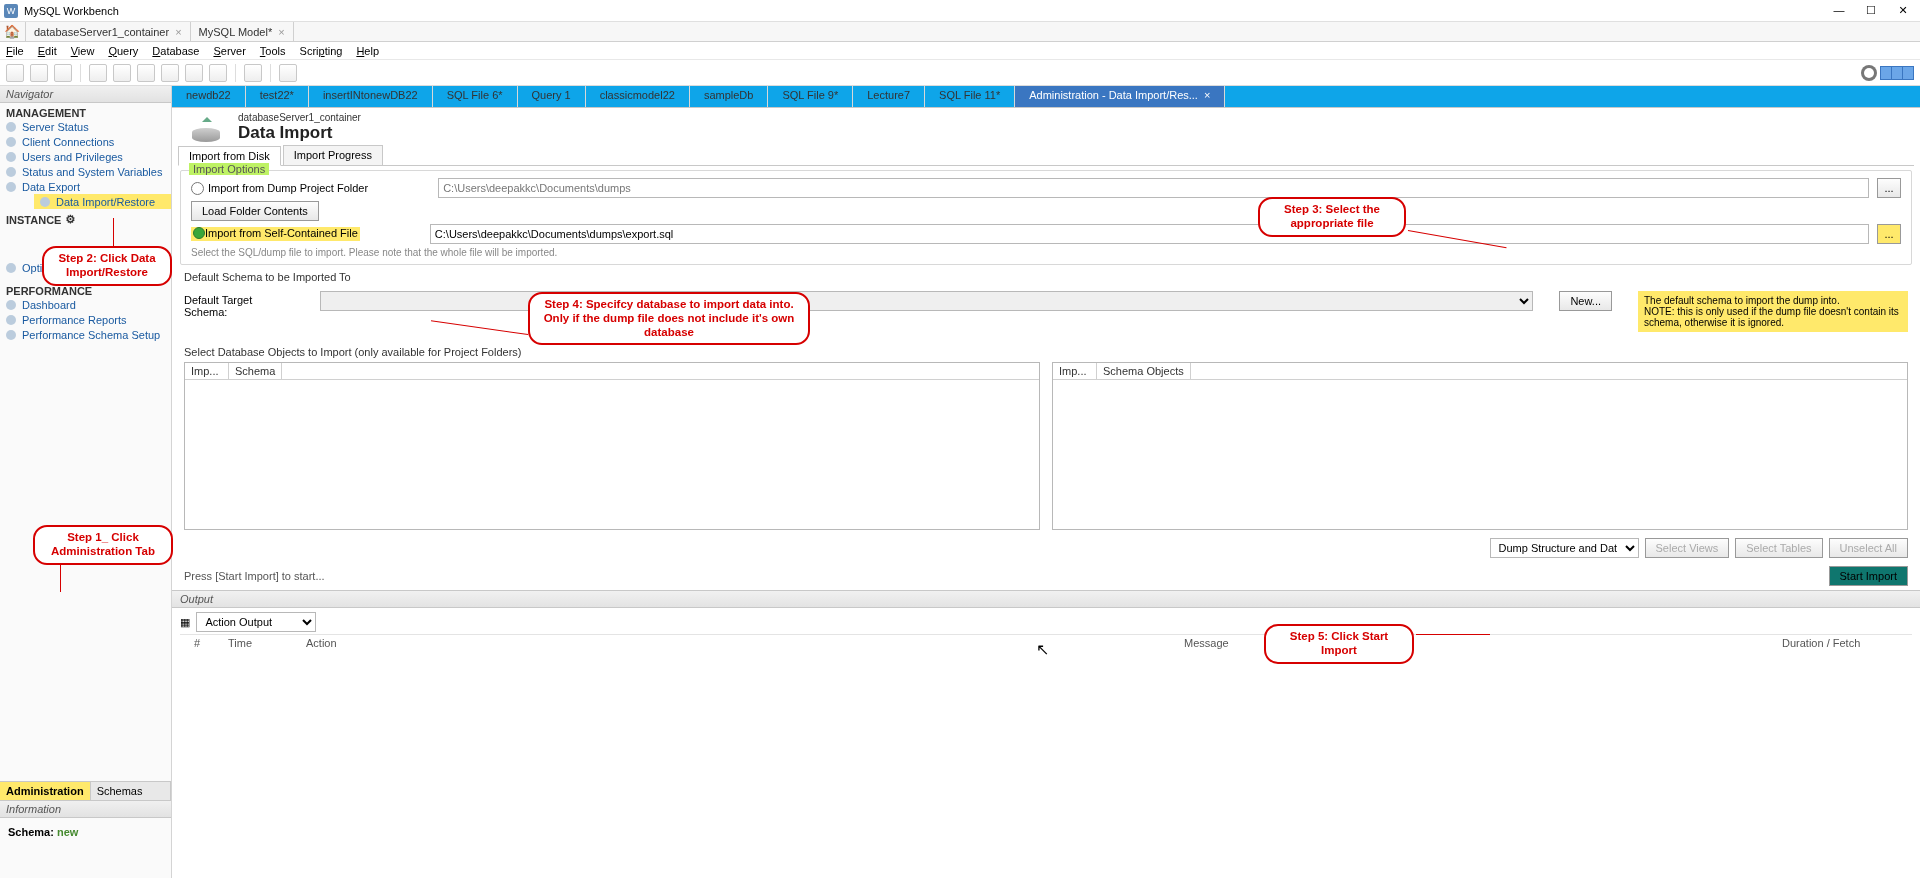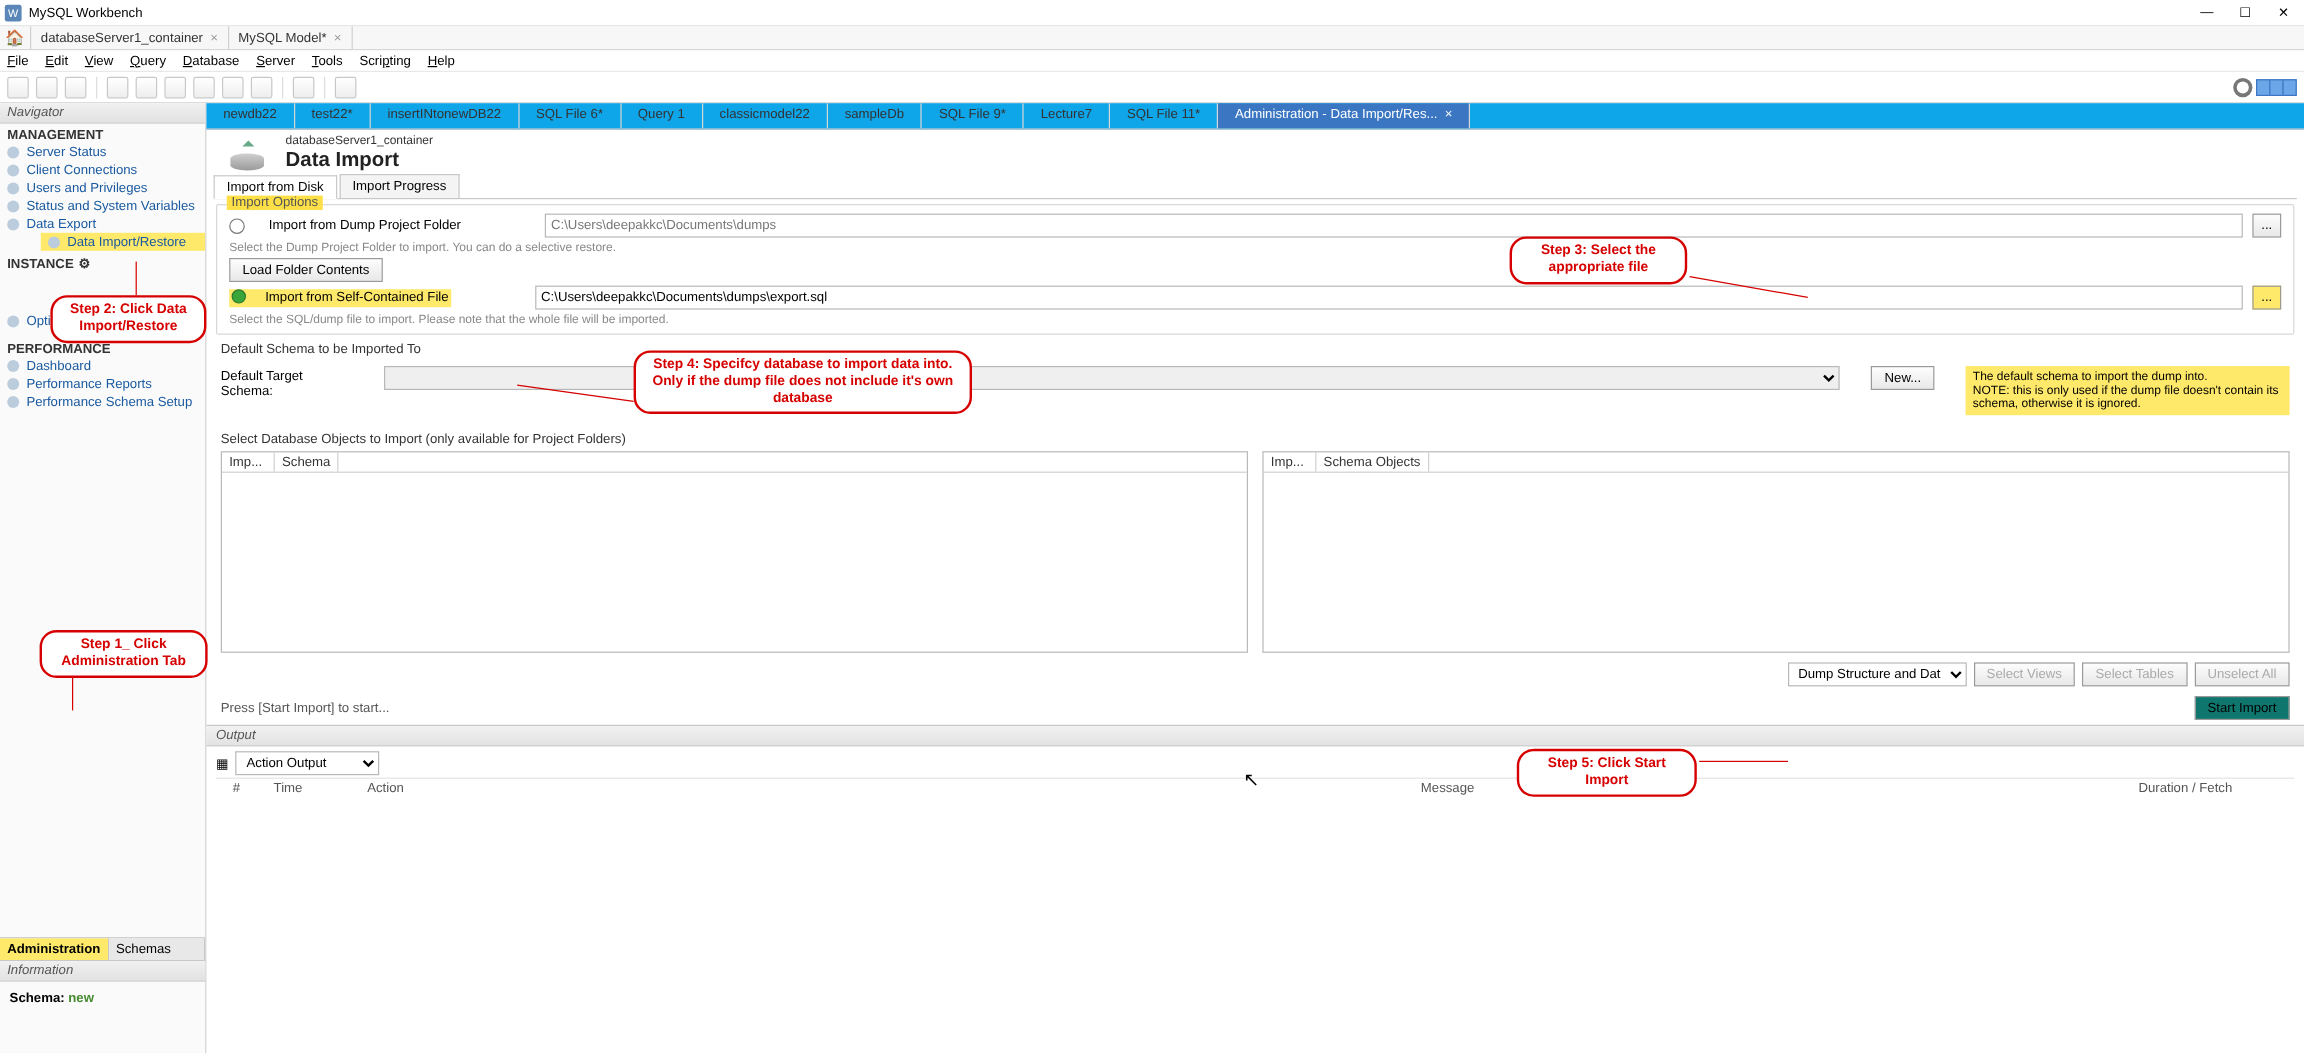--- a/index.html
+++ b/index.html
@@ -70,31 +70,31 @@
 .page-head-text .srv { font-size:10px; color:#333; }
 .page-head-text .ttl { font-size:17px; font-weight:600; color:#222; }
 
 
 .subtabs { display:flex; border-bottom:1px solid #c8c8c8; margin:0 6px; }
 .subtab { padding:3px 10px; border:1px solid #c8c8c8; border-bottom:none; margin-right:2px; background:#f4f4f4; cursor:pointer; }
 .subtab.active { background:#fff; border-bottom:1px solid #fff; position:relative; top:1px; }
 
 
 .group { margin:4px 8px 6px 8px; border:1px solid #d8d8d8; border-radius:2px; }
-.group-title { position:relative; top:-8px; left:8px; background:#fde047; display:inline-block; padding:0 4px; color:#555; }
+.group-title { position:relative; top:-8px; left:8px; background:#bef264; display:inline-block; padding:0 4px; color:#555; }
 .group-body { padding:0 10px 6px 10px; margin-top:-8px; }
 .row { display:flex; align-items:center; gap:8px; margin:3px 0; }
 .help { color:#888; font-size:10px; }
 .textinput { flex:1; border:1px solid #b8b8b8; padding:2px 4px; height:20px; background:#fff; }
 .textinput.readonly { color:#777; }
 .browse-btn { width:24px; height:20px; border:1px solid #999; background:linear-gradient(#fdfdfd,#e8e8e8); cursor:pointer; text-align:center; line-height:16px; }
 .browse-btn.hl, .btn.hl, .radio-lbl.hl, .nav-item.hl { background:#ffe96b; }
 .btn { border:1px solid #999; background:linear-gradient(#fdfdfd,#e8e8e8); padding:2px 10px; cursor:pointer; height:20px; }
 input[type=radio]{ margin-right:4px; }
-.radio-lbl { display:flex; align-items:center; gap:16px; }
+.radio-lbl { display:flex; align-items:flex-start; gap:0; }
 .radio-lbl.hl { padding:0 2px; }
 .radio-green::before { content:""; display:inline-block; width:10px; height:10px; border-radius:50%; background:#3aa63a; border:1px solid #2d7a2d; }
 
 
 .schema-row { display:flex; align-items:flex-start; gap:26px; margin:8px 12px; }
 .schema-row .lbl { width:110px; padding-top:3px; }
 .schema-row select { flex:1; height:20px; border:1px solid #b8b8b8; }
 .schema-note { background:#ffe96b; padding:4px 6px; width:270px; font-size:10px; }
 
 
@@ -270,21 +270,20 @@
       <div class="group-body">
         <div class="row">
           <label class="radio-lbl">
               <input type="radio" name="imp" style="">
               <span>Import from Dump Project Folder</span>
             </label>
           <div style="width:54px"></div>
           <input class="textinput readonly" readonly="" value="C:\Users\deepakkc\Documents\dumps" style="">
           <button class="browse-btn">...</button>
         </div>
-        <div class="help">Select the Dump Project Folder to import. You can do a selective restore.</div>
         <div class="row">
             <button class="btn">Load Folder Contents</button>
           </div>
 
         <div class="row">
           <label class="radio-lbl hl">
               <span class="radio-green"></span>
               <span>Import from Self-Contained File</span>
             </label>
           <div style="width:54px"></div>

